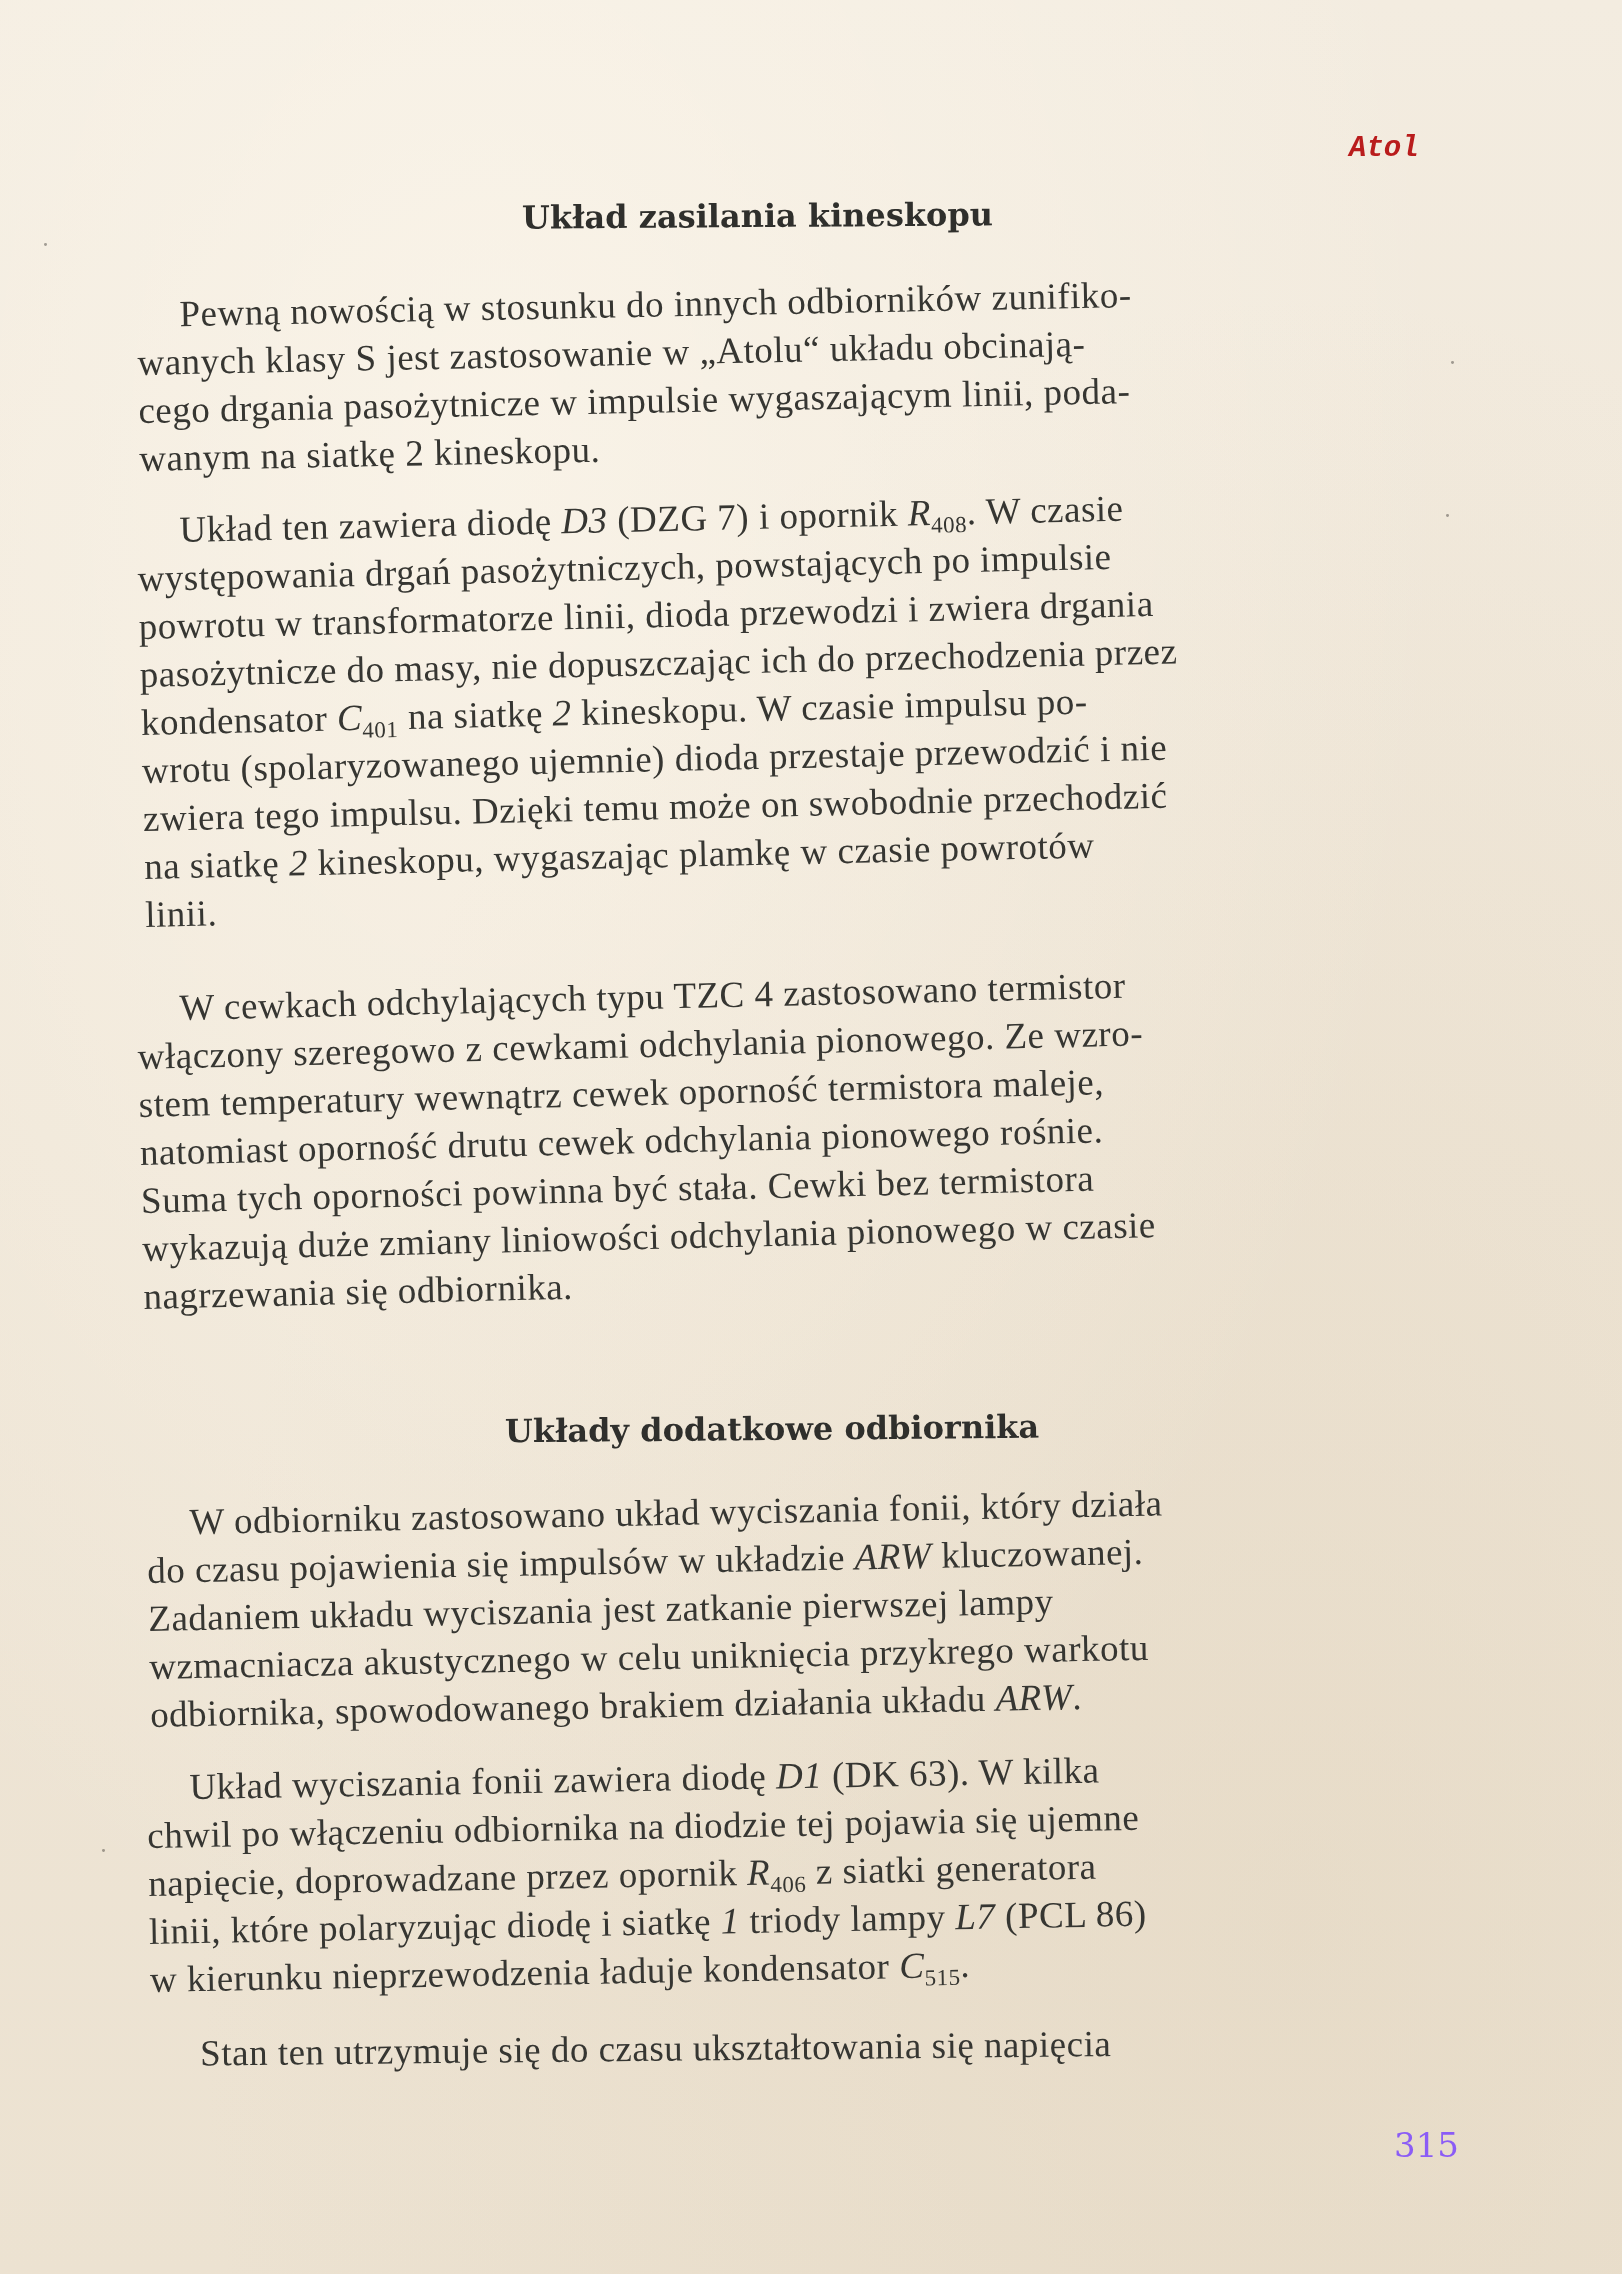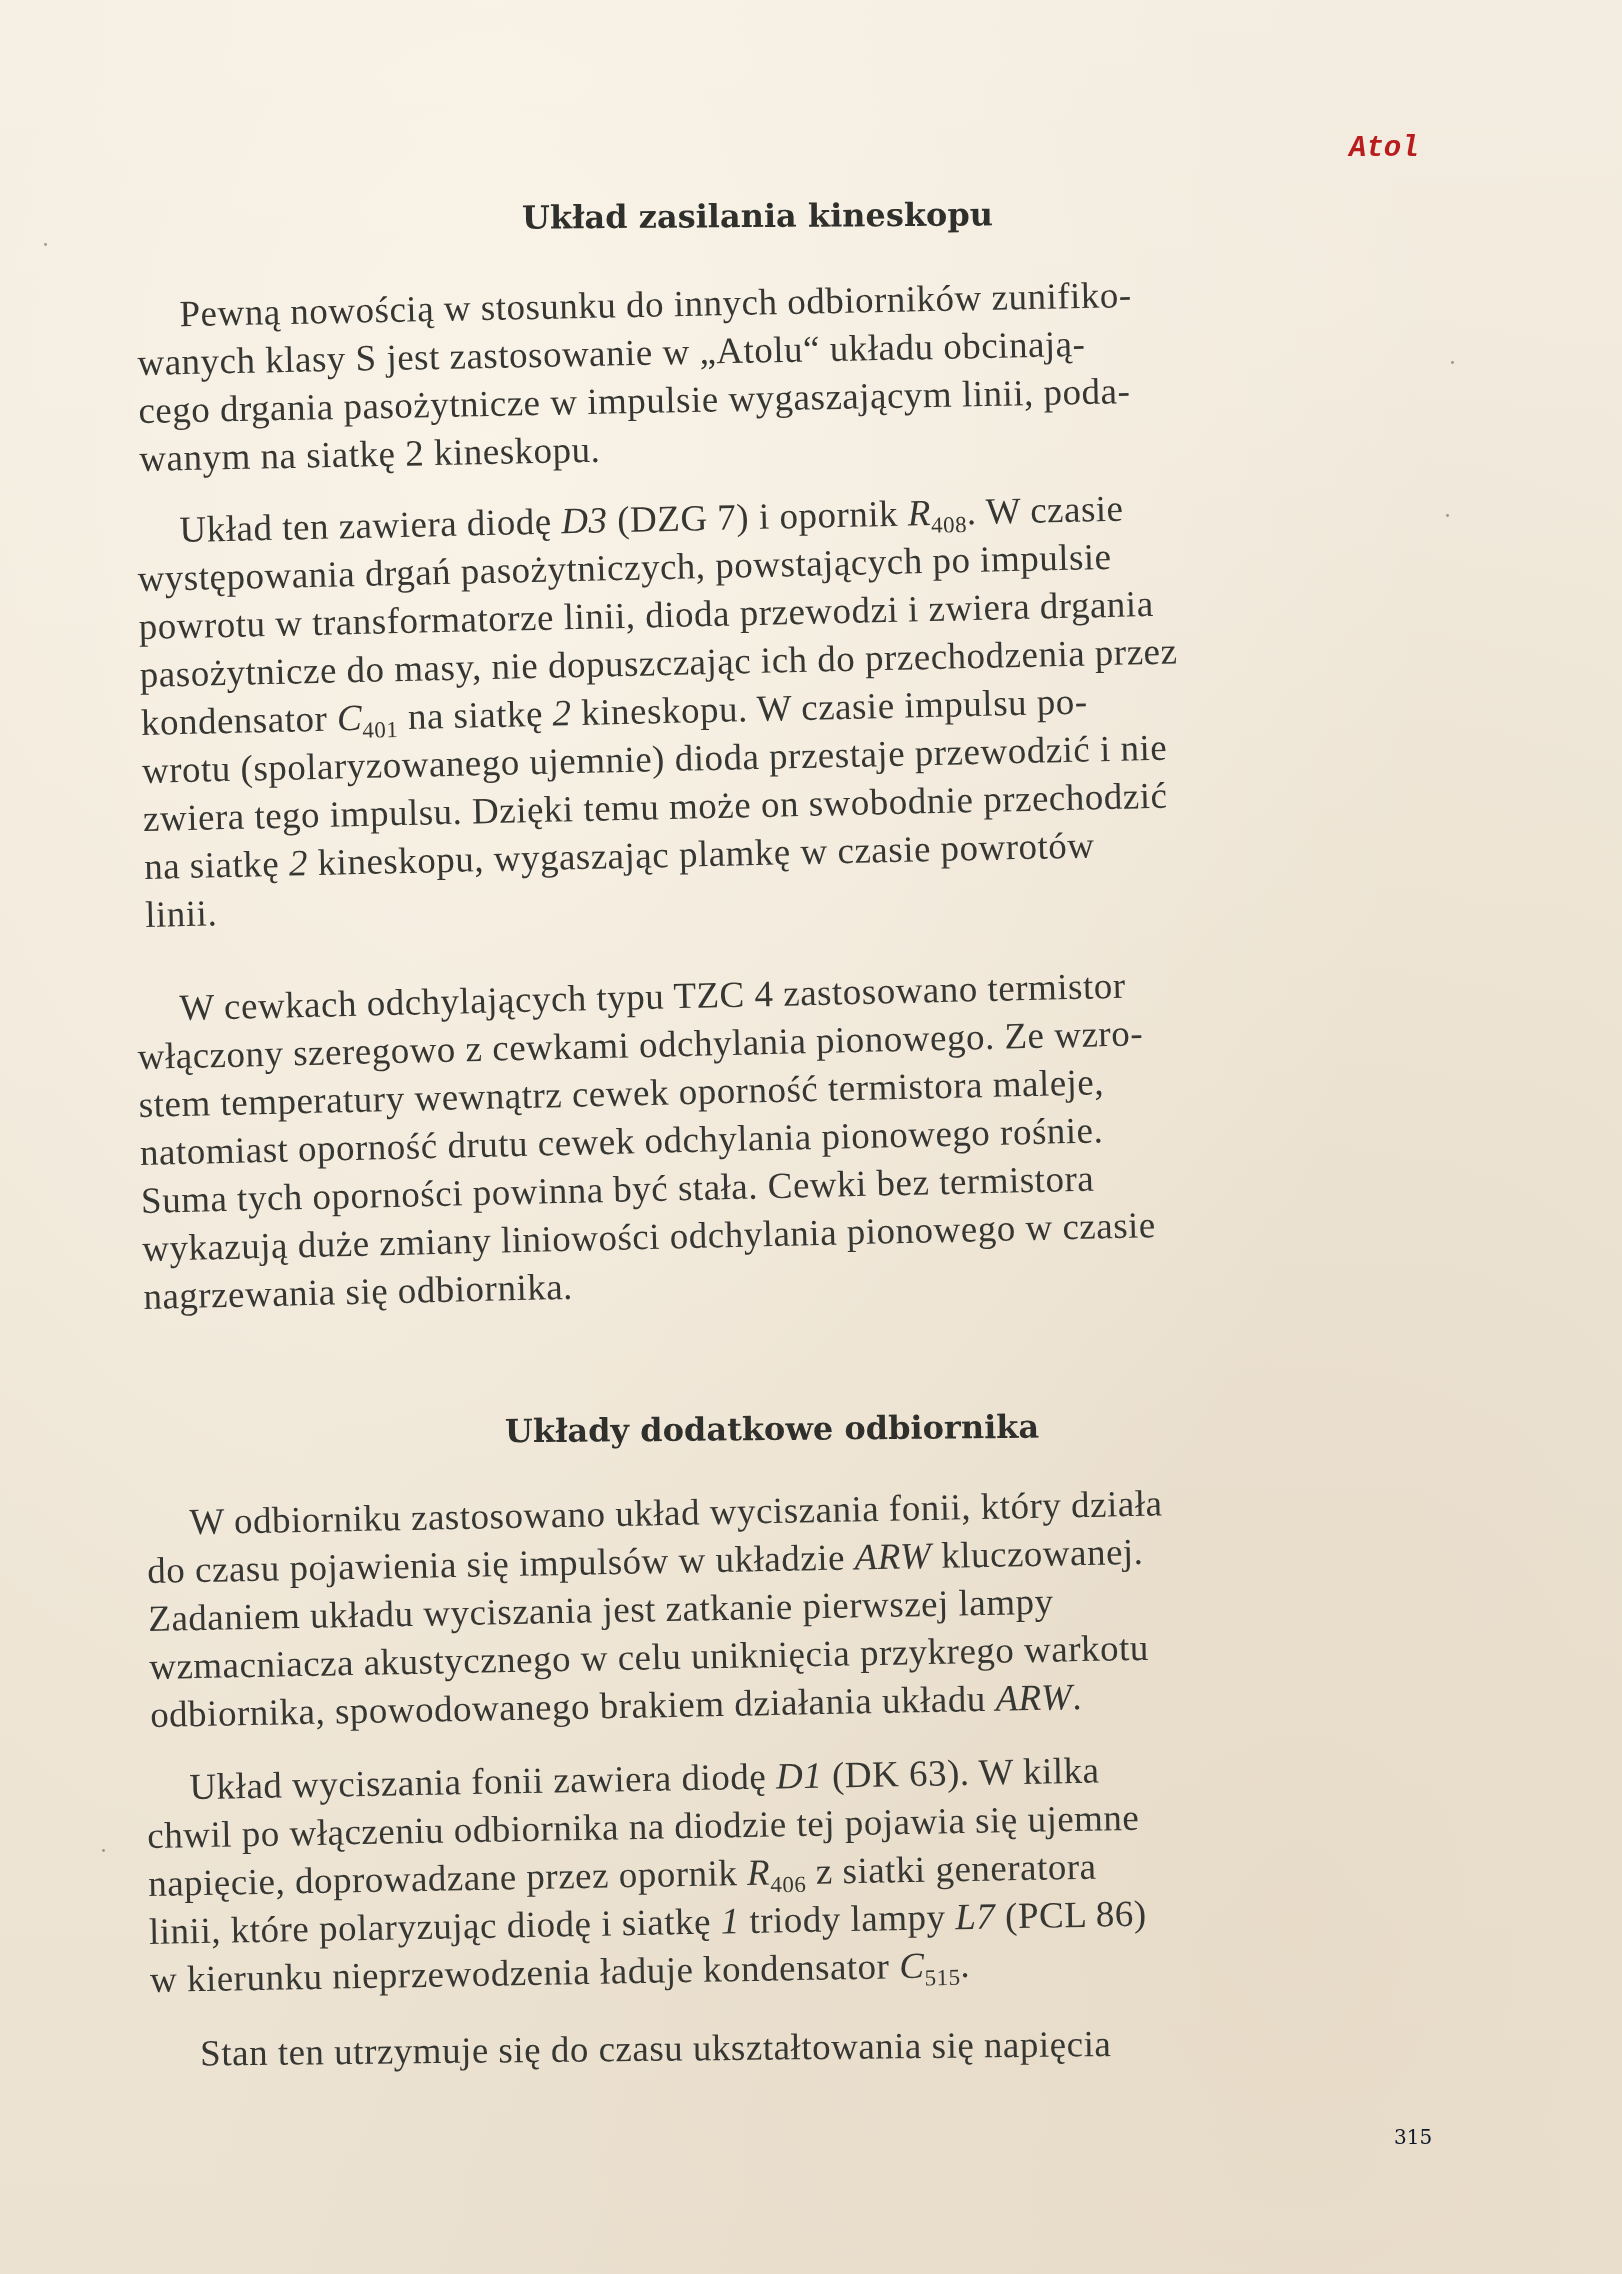--- a/index.html
+++ b/index.html
@@ -77,22 +77,22 @@
   .p6 { top: 2030px; transform: rotate(-0.6deg); left: 157px; }
 
   .it { font-style: italic; }
   sub { font-size: 23px; vertical-align: -7.8px; line-height: 0; }
 
   .page-number {
     position: absolute;
     left: 1394px;
     top: 2125px;
     font-family: "DejaVu Serif", serif;
-    font-size: 20px;
-    color: #0f172a;
+    font-size: 34px;
+    color: #8b5cf6;
   }
   .speck {
     position: absolute;
     width: 2.9px; height: 2.9px;
     border-radius: 50%;
     background: rgba(60,55,50,0.45);
   }
 </style>
 </head>
 <body>

